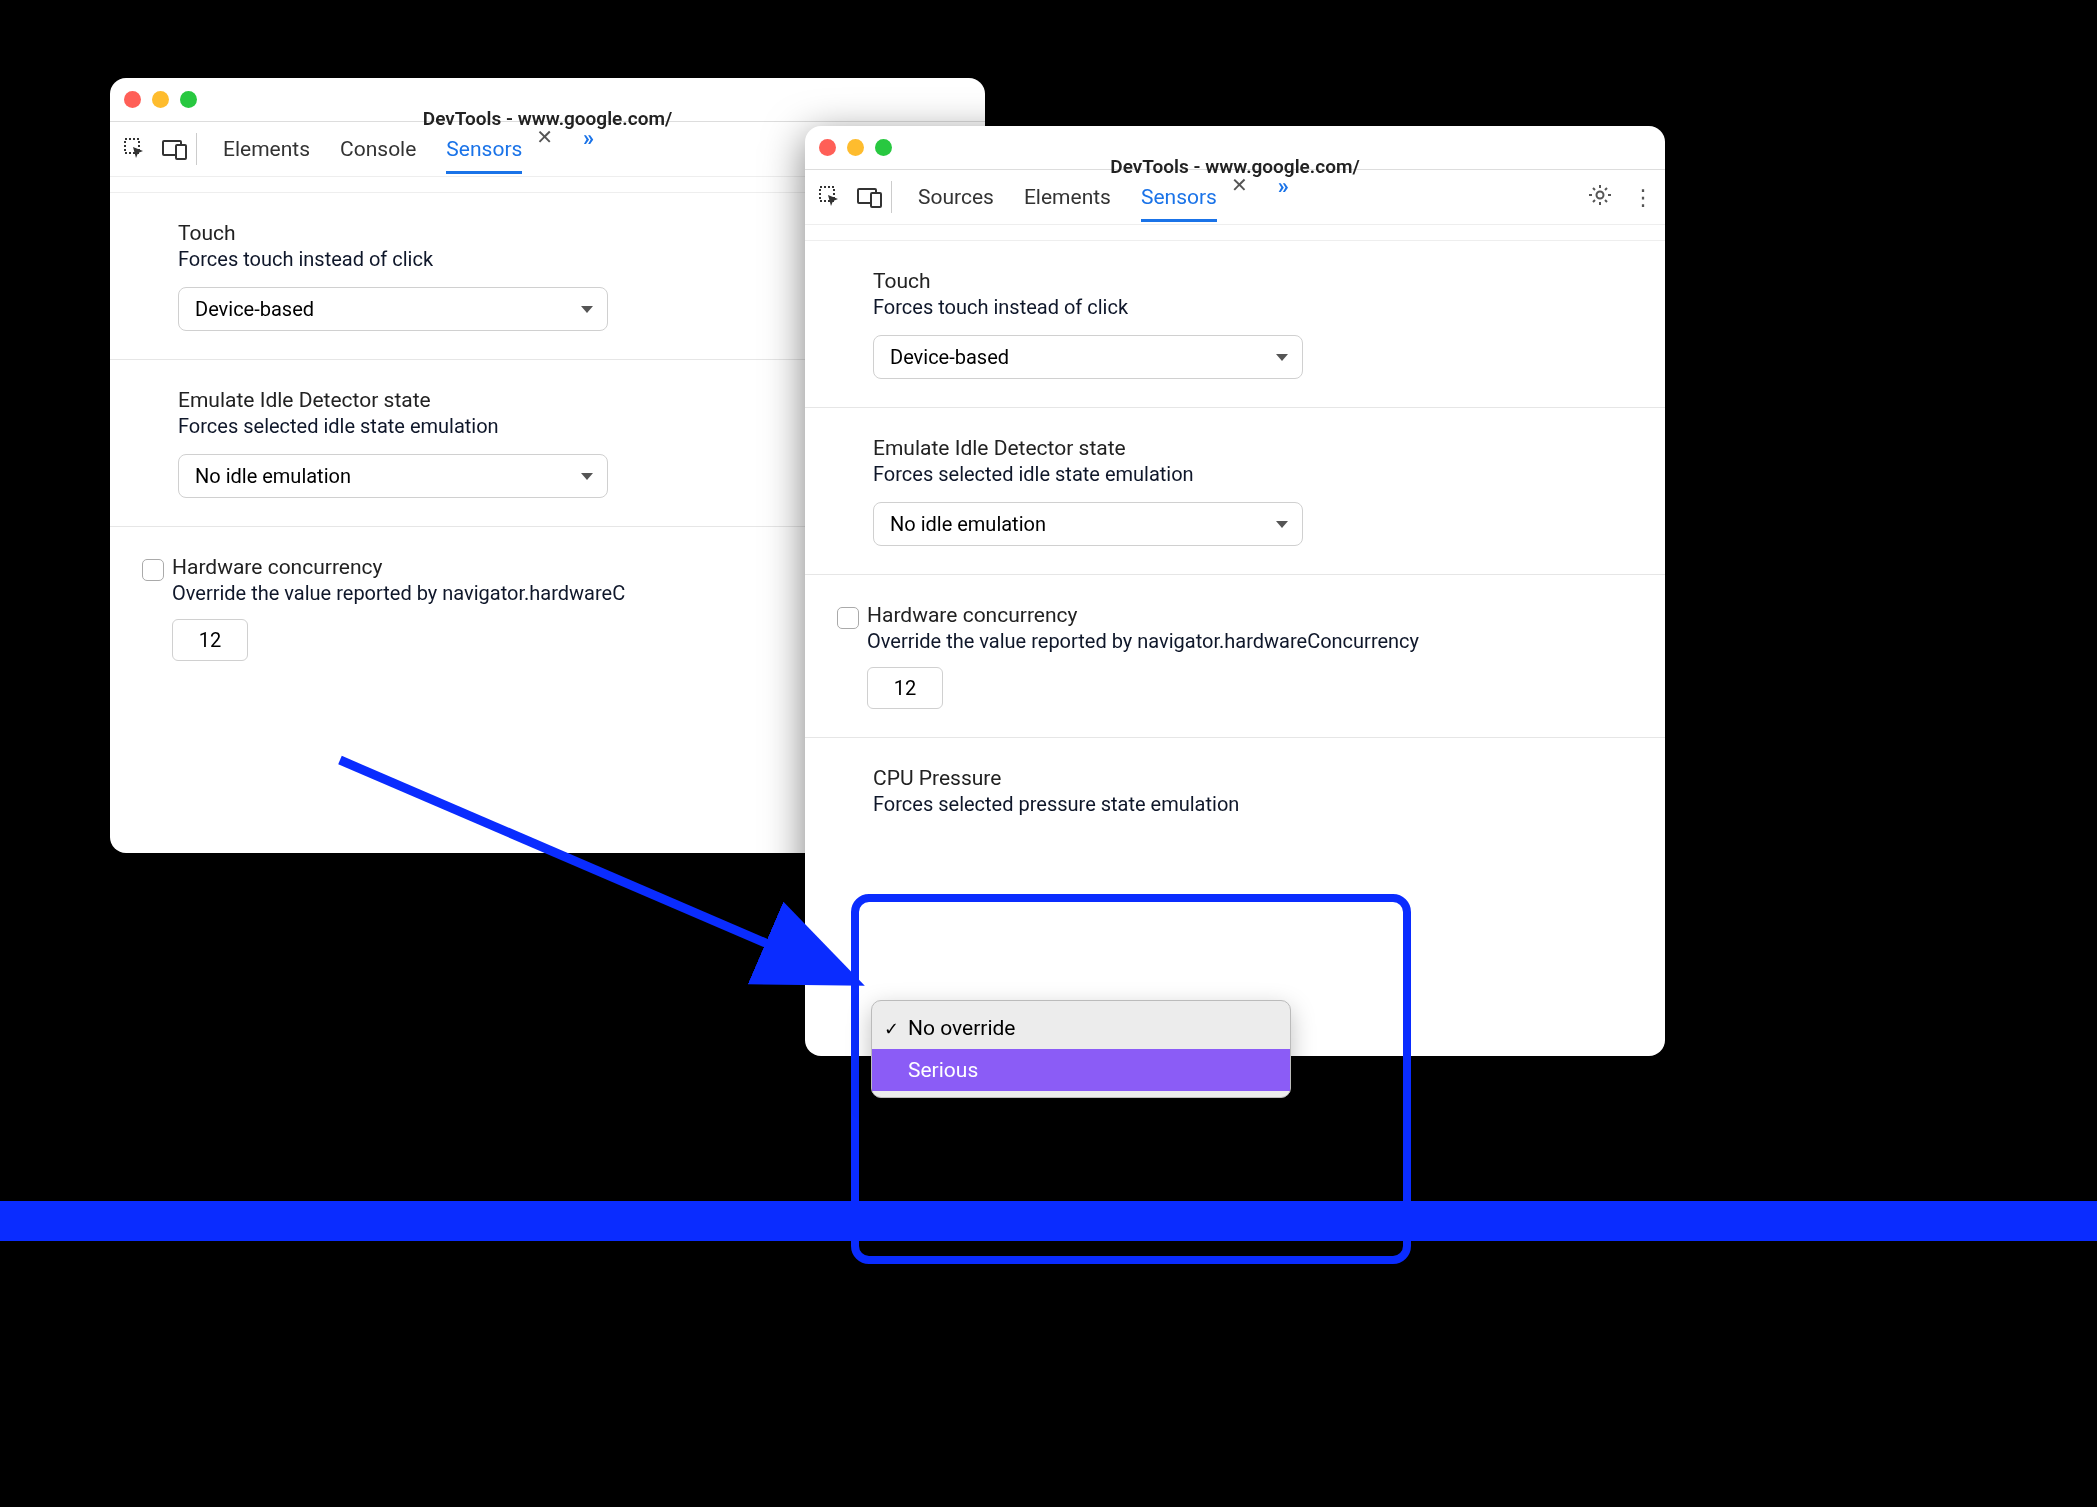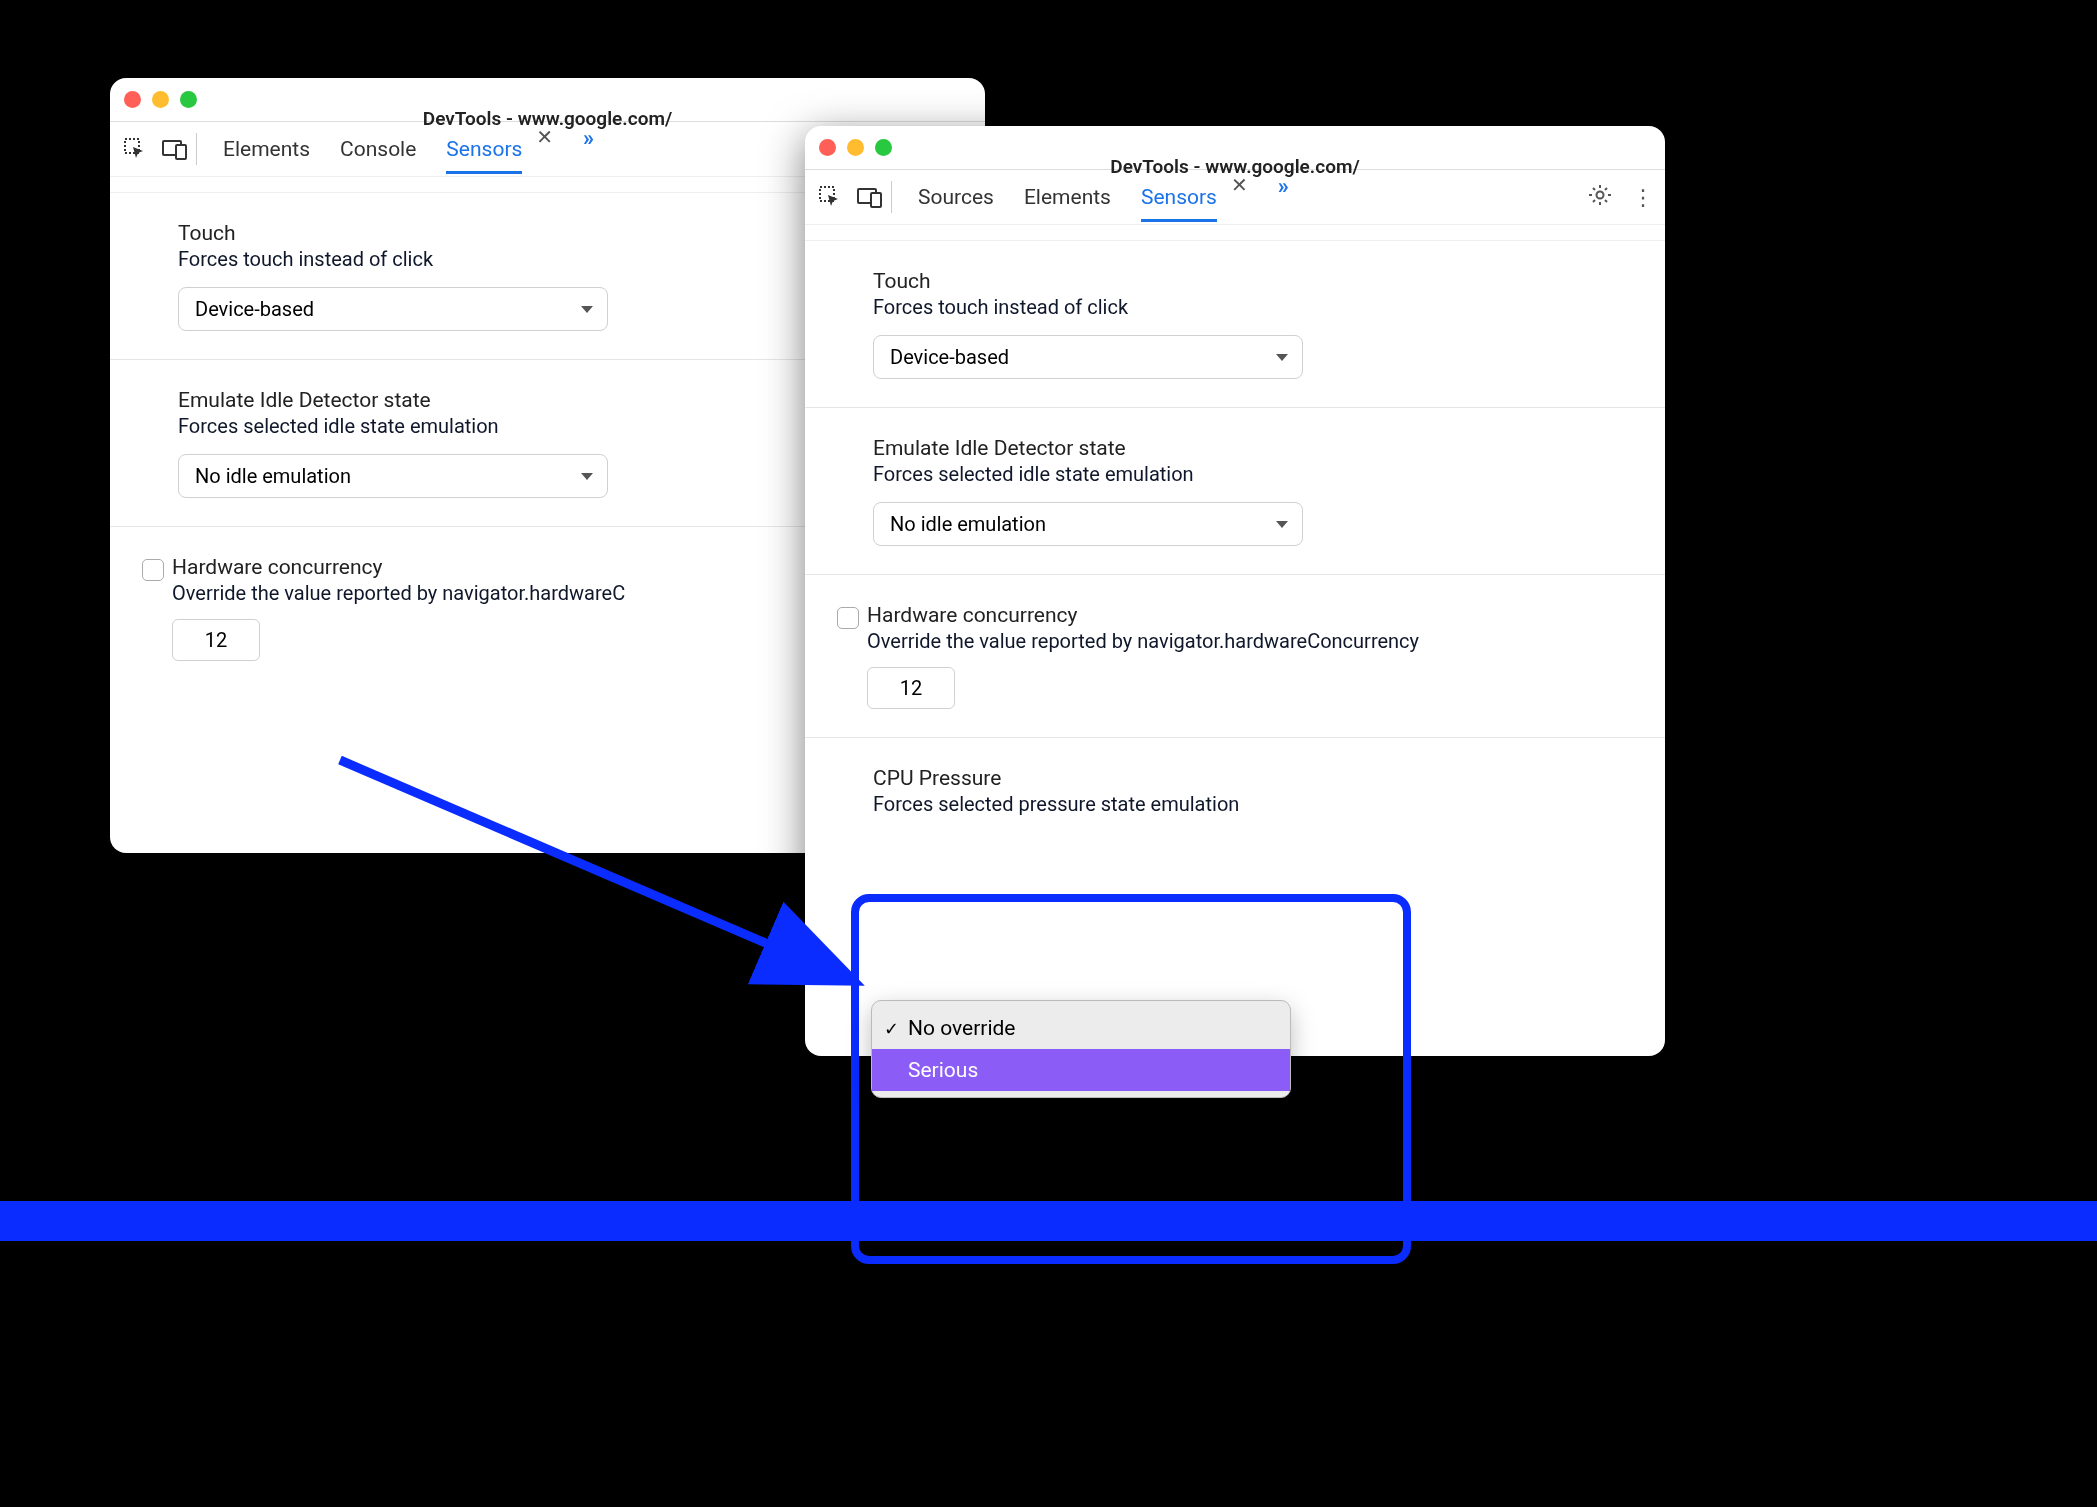--- a/index.html
+++ b/index.html
@@ -74,21 +74,21 @@
     border-right:6px solid transparent;
     border-top:7px solid #555;
   }
   .hw-row { display:flex; align-items:flex-start; }
   .checkbox {
     width: 22px; height: 22px; border: 1.5px solid #aaa; border-radius: 5px;
     margin-top: 4px; flex-shrink: 0; margin-left: -36px; margin-right: 8px;
   }
   .num-input {
     border: 1px solid #d0d0d0; border-radius: 6px;
-    width: 88px; height: 42px; display:flex; align-items:center; justify-content:center;
+    width: 76px; height: 42px; display:flex; align-items:center; justify-content:center;
     font-size: 20px; margin-top: 14px;
   }
   .highlight-box {
     position: absolute;
     border: 8px solid #0a2cff;
     border-radius: 18px;
     pointer-events: none;
   }
   .hl2 {
     left: 851px; top: 894px; width: 560px; height: 370px;

